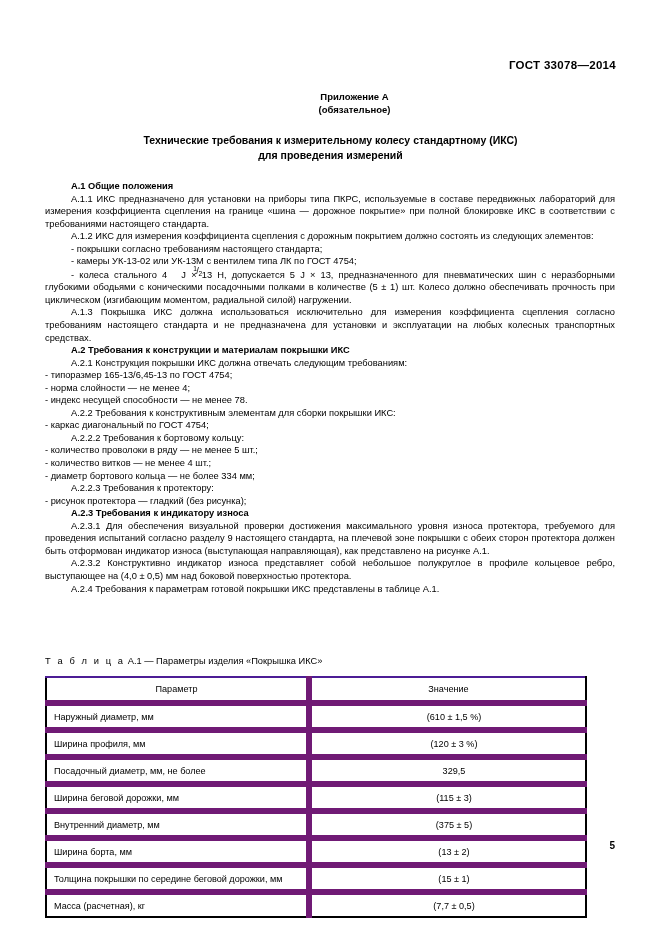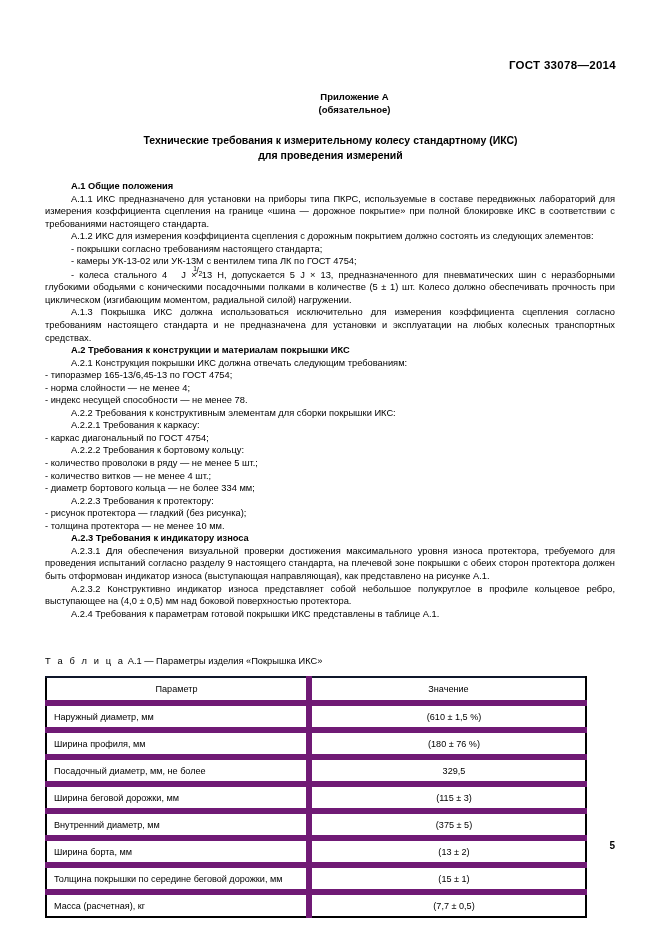--- a/index.html
+++ b/index.html
@@ -177,21 +177,21 @@
   }
   table.params thead th:first-child,
   table.params tbody td:first-child {
     border-left: 2px solid #000000;
   }
   table.params thead th:last-child,
   table.params tbody td:last-child {
     border-right: 2px solid #000000;
   }
   table.params thead th {
-    border-top: 2px solid #0f172a;
+    border-top: 2px solid #4c1d95;
   }
 
   
   .folio {
     position: absolute;
     right: 46px;
     top: 840px;
     font-size: 10px;
     font-weight: bold;
   }
@@ -230,29 +230,27 @@
     <p class="ind">А.1.3  Покрышка ИКС должна использоваться исключительно для измерения коэффициента сцепления согласно требованиям настоящего стандарта и не предназначена для установки и эксплуатации на любых колесных транспортных средствах.</p>
 
     <p class="h-sec gap-before gap-after">А.2  Требования к конструкции и материалам покрышки ИКС</p>
 
     <p class="ind last">А.2.1  Конструкция покрышки ИКС должна отвечать следующим требованиям:</p>
     <p class="noind last">- типоразмер 165-13/6,45-13 по ГОСТ 4754;</p>
     <p class="noind last">- норма слойности — не менее 4;</p>
     <p class="noind last">- индекс несущей способности — не менее 78.</p>
 
     <p class="ind last">А.2.2  Требования к конструктивным элементам для сборки покрышки ИКС:</p>
-    <p class="ind last">А.2.2.1  Требования к каркасу:</p>
     <p class="noind last">- каркас диагональный по ГОСТ 4754;</p>
     <p class="ind last">А.2.2.2  Требования к бортовому кольцу:</p>
     <p class="noind last">- количество проволоки в ряду — не менее 5 шт.;</p>
     <p class="noind last">- количество витков — не менее 4 шт.;</p>
     <p class="noind last">- диаметр бортового кольца — не более 334 мм;</p>
     <p class="ind last">А.2.2.3  Требования к протектору:</p>
     <p class="noind last">- рисунок протектора — гладкий (без рисунка);</p>
-    <p class="noind last">- толщина протектора — не менее 10 мм.</p>
 
     <p class="h-sec">А.2.3  Требования к индикатору износа</p>
 
     <p class="ind">А.2.3.1  Для обеспечения визуальной проверки достижения максимального уровня износа протектора, требуемого для проведения испытаний согласно разделу 9 настоящего стандарта, на плечевой зоне покрышки с обеих сторон протектора должен быть отформован индикатор износа (выступающая направляющая), как представлено на рисунке А.1.</p>
 
     <p class="ind">А.2.3.2  Конструктивно индикатор износа представляет собой небольшое полукруглое в профиле кольцевое ребро, выступающее на (4,0 ± 0,5) мм над боковой поверхностью протектора.</p>
 
     <p class="ind last">А.2.4  Требования к параметрам готовой покрышки ИКС представлены в таблице А.1.</p>
 
   </div>
@@ -273,21 +271,21 @@
         <th>Значение</th>
       </tr>
     </thead>
     <tbody>
       <tr>
         <td class="k">Наружный диаметр, мм</td>
         <td class="v">(610 ± 1,5 %)</td>
       </tr>
       <tr>
         <td class="k">Ширина профиля, мм</td>
-        <td class="v">(180 ± 76 %)</td>
+        <td class="v">(120 ± 3 %)</td>
       </tr>
       <tr>
         <td class="k">Посадочный диаметр, мм, не более</td>
         <td class="v">329,5</td>
       </tr>
       <tr>
         <td class="k">Ширина беговой дорожки, мм</td>
         <td class="v">(115 ± 3)</td>
       </tr>
       <tr>

